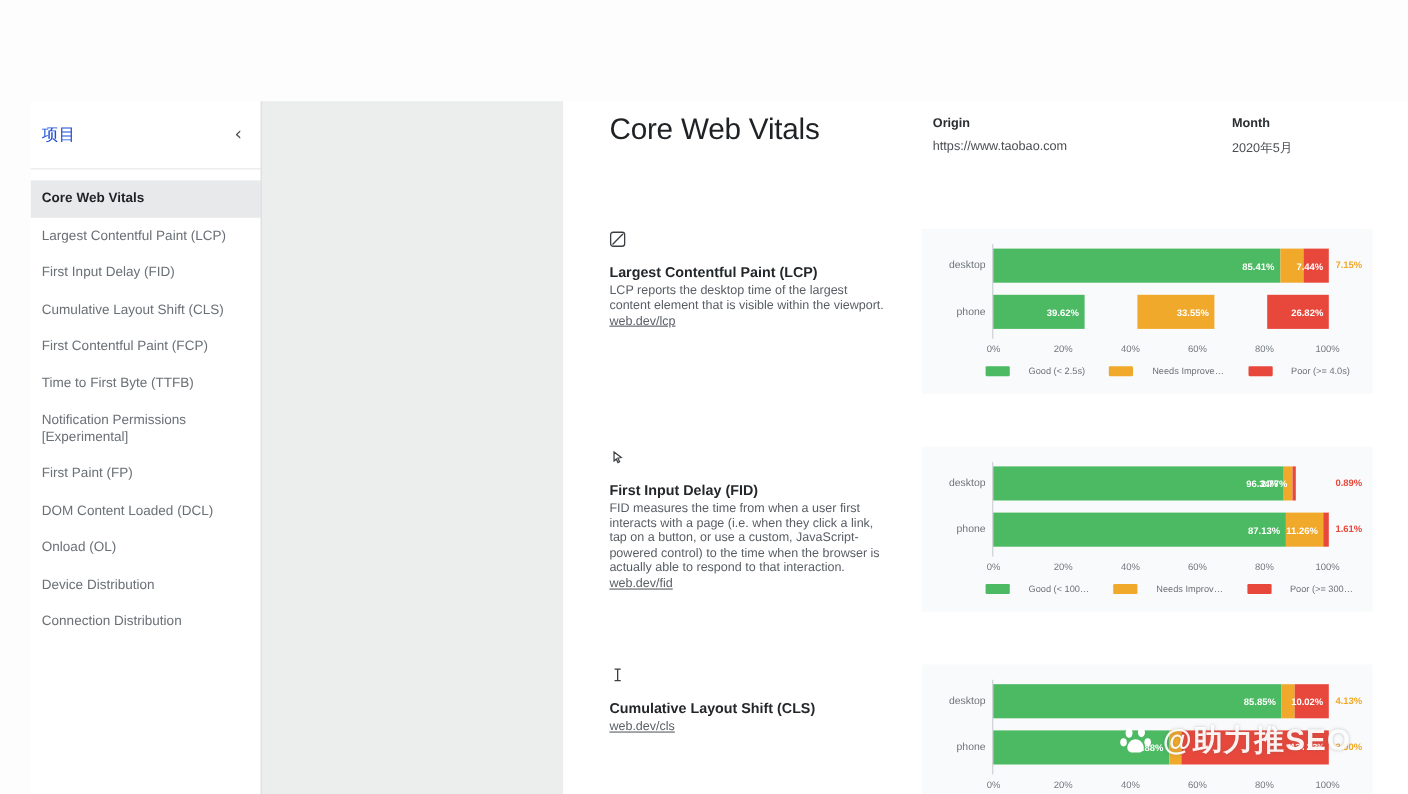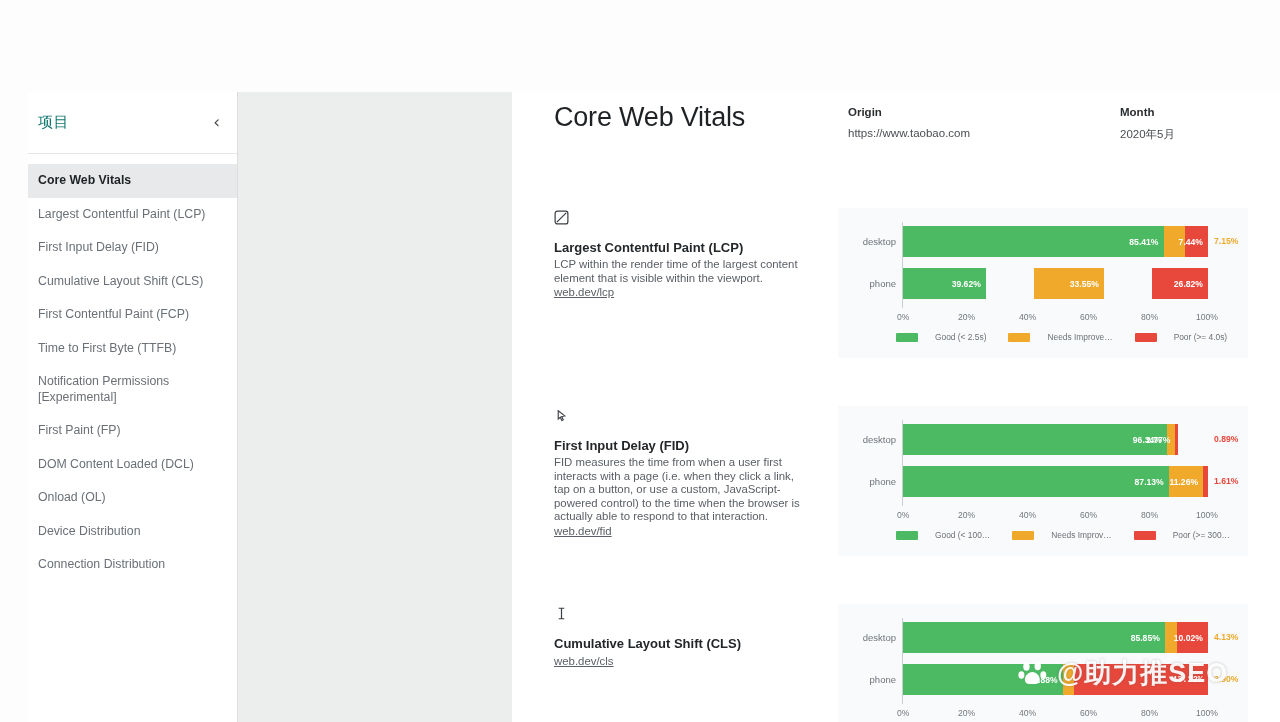--- a/index.html
+++ b/index.html
@@ -16,21 +16,21 @@
     position: absolute; left: 28px; top: 92px;
     width: 210px; height: 630px;
     background: #ffffff;
   }
   .sb-head {
     height: 62px; display: flex; align-items: center;
     justify-content: space-between;
     padding: 0 12px 0 10px;
     border-bottom: 1px solid #e6e6e6;
   }
-  .sb-title { font-size: 15px; color: #0f766e; letter-spacing: .5px; }
+  .sb-title { font-size: 15px; color: #1d4ed8; letter-spacing: .5px; }
   .sb-collapse {
     font-size: 17px; color: #4c5055; line-height: 1;
     padding: 2px 6px; cursor: pointer; font-family: "DejaVu Sans", sans-serif;
   }
   .sb-list { padding-top: 10px; }
   .sb-item {
     padding: 9px 12px 9px 10px;
     font-size: 12.3px; line-height: 15.5px;
     color: #6a7076; cursor: pointer;
   }
@@ -185,21 +185,21 @@
       </div>
     </div>
 
     <div id="metrics">
         <div class="metric">
           <div class="icon"><svg viewBox="0 0 16 16" width="15" height="15">
               <rect x="1.2" y="1.2" width="13.6" height="13.6" rx="2.4" fill="none" stroke="#3b3f44" stroke-width="1.3"></rect>
               <path d="M3 13 L13 3" stroke="#3b3f44" stroke-width="1.3"></path>
             </svg></div>
           <div class="m-title">Largest Contentful Paint (LCP)</div>
-          <div class="m-desc"><span>LCP within the render time of the largest content element that is visible within the viewport.</span><a class="m-link" href="#">web.dev/lcp</a></div>
+          <div class="m-desc"><span>LCP reports the desktop time of the largest content element that is visible within the viewport.</span><a class="m-link" href="#">web.dev/lcp</a></div>
           <div class="chart-card">
             <div class="chart-inner">
               <div class="axis-line"></div>
               <div class="row-label" style="top: 28px;">desktop</div>
               <div class="out-lab ni" style="left: 376px; top: 33px;">7.15%</div>
               <div class="bar-track" style="top: 18px;">
                 <div class="seg good" style="width: 260.5px; text-align: right;">
                   <span class="seg-lab">85.41%</span>
                 </div>
                 <div class="seg ni" style="width: 21.8075px;"></div>

